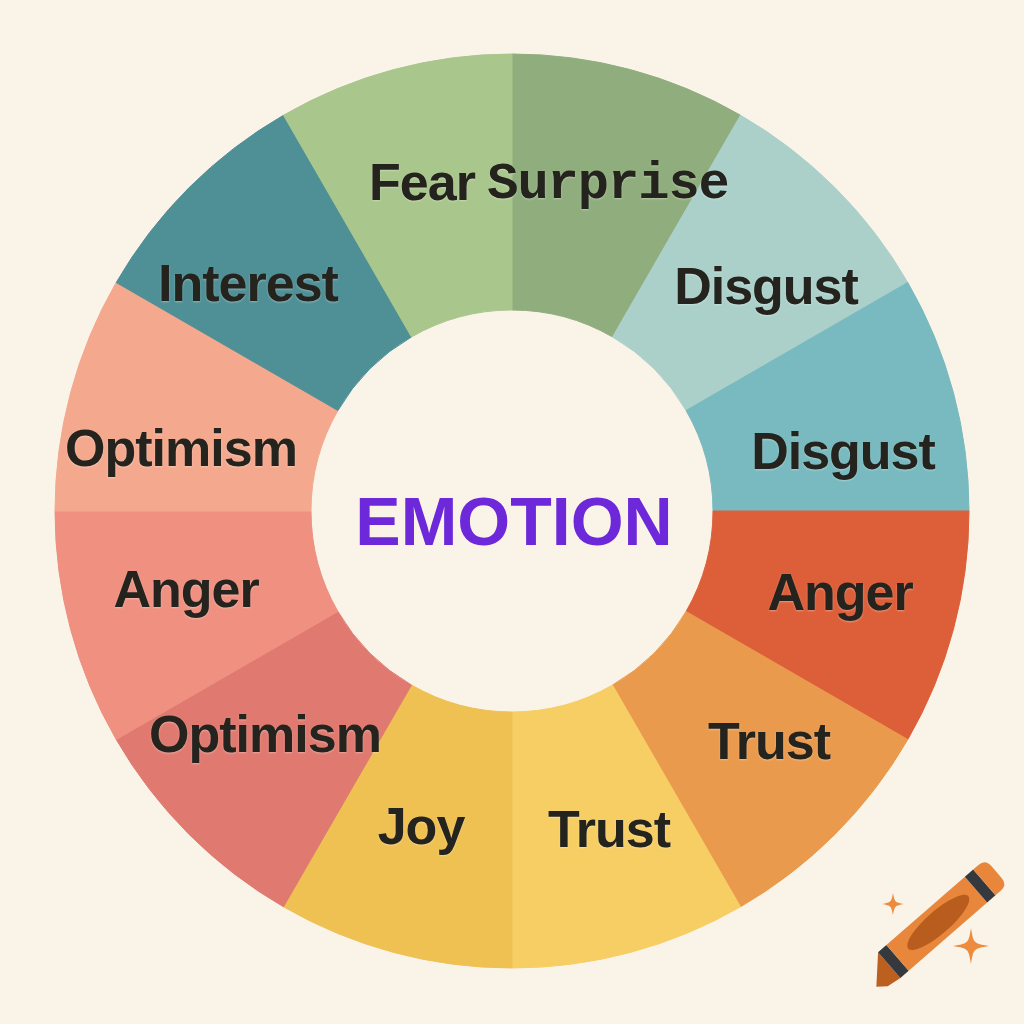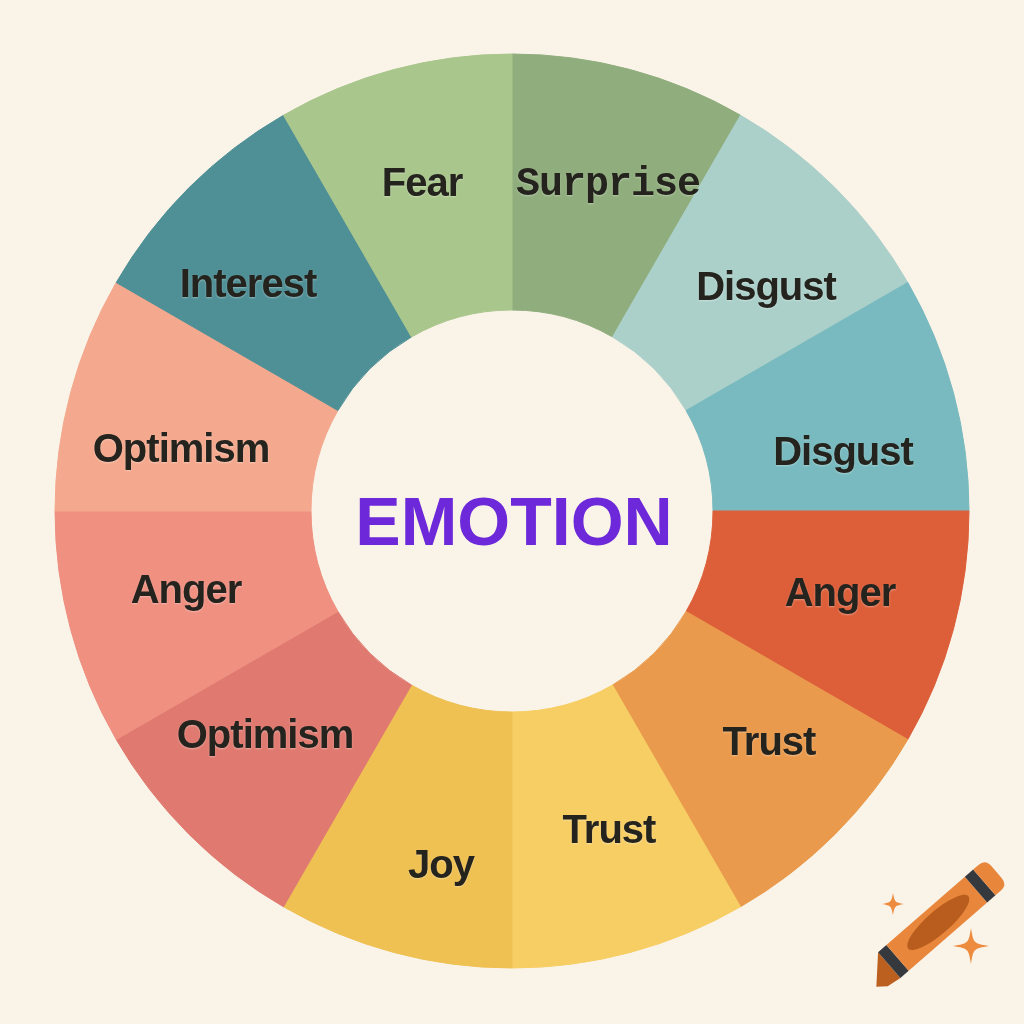--- a/index.html
+++ b/index.html
@@ -19,21 +19,21 @@
   #wheel-svg {
     position: absolute;
     left: 0; top: 0;
     width: 1024px;
     height: 1024px;
     display: block;
   }
   .seg-label {
     position: absolute;
     transform: translate(-50%, -50%);
-    font-size: 40px;
+    font-size: 52px;
     font-weight: 700;
     letter-spacing: -1px;
     color: #24231E;
     white-space: nowrap;
     text-shadow: 0 1px 2px rgba(255,255,255,0.35);
   }
   .center-title {
     position: absolute;
     left: 514px;
     top: 521px;
@@ -74,21 +74,21 @@
       <path d="M 283.4999999999998 115.22639047051166 A 457 457 0 0 1 511.9999999999999 54 L 511.99999999999994 310 A 201 201 0 0 0 411.4999999999999 336.9288938393279 Z" fill="#A9C68C" stroke="#A9C68C" stroke-width="1"></path>
     </svg>
 
   <div id="labels">
       <div class="seg-label" style="left: 608px; top: 184px; font-family: Liberation Mono, monospace;">Surprise</div>
       <div class="seg-label" style="left: 766px; top: 286px;">Disgust</div>
       <div class="seg-label" style="left: 843px; top: 451px;">Disgust</div>
       <div class="seg-label" style="left: 840px; top: 592px; text-align: center;">Anger</div>
       <div class="seg-label" style="left: 769px; top: 741px;">Trust</div>
       <div class="seg-label" style="left: 609px; top: 829px;">Trust</div>
-      <div class="seg-label" style="left: 421px; top: 864px; margin-left: 20px;">Joy</div>
+      <div class="seg-label" style="left: 421px; top: 826px;">Joy</div>
       <div class="seg-label" style="left: 265px; top: 734px;">Optimism</div>
       <div class="seg-label" style="left: 186px; top: 589px;">Anger</div>
       <div class="seg-label" style="left: 181px; top: 448px;">Optimism</div>
       <div class="seg-label" style="left: 248px; top: 283px;">Interest</div>
       <div class="seg-label" style="left: 422px; top: 182px;">Fear</div>
     </div>
 
   <div class="center-title">
     <div>EMOTION</div>
   </div>

